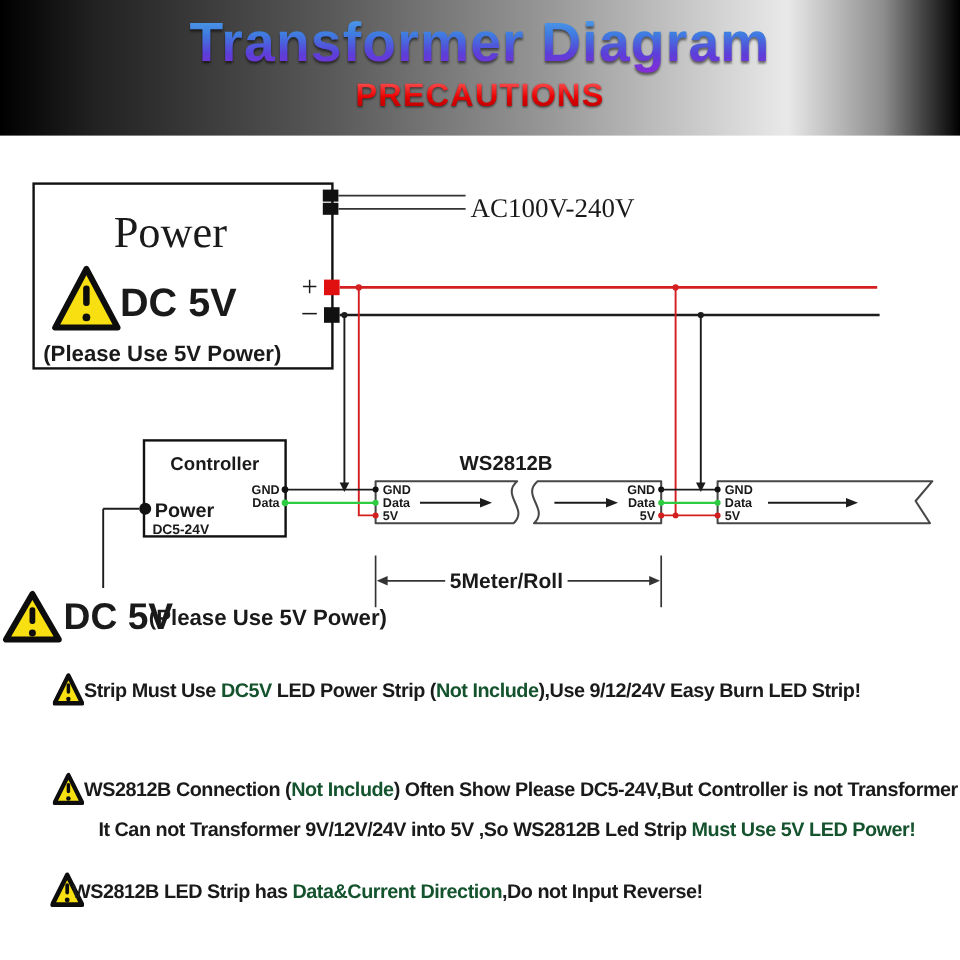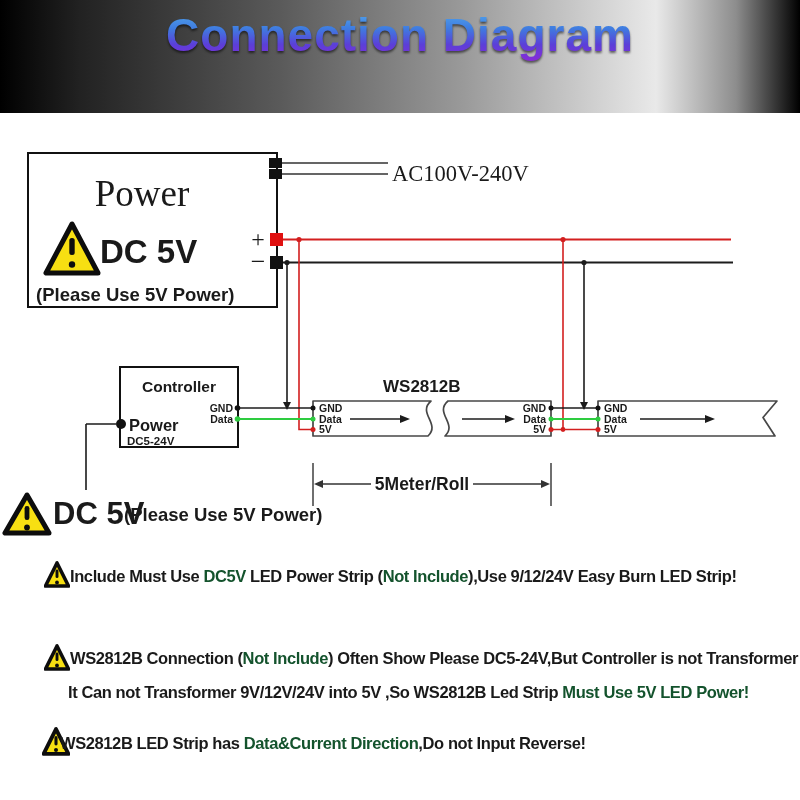--- a/index.html
+++ b/index.html
@@ -43,21 +43,22 @@
     letter-spacing:-0.4px;color:#1a1a1a;}
   .note-text .r{color:#14532d;}
   .tri-icon{position:absolute;}
 </style>
 </head>
 <body>
 
 <div class="page">
 
   <div class="header">
-    <div class="hdr-title">Connection Diagram</div>
+    <div class="hdr-title">Transformer Diagram</div>
+    <div class="hdr-sub">PRECAUTIONS</div>
   </div>
 
   <svg class="diagram" width="800" height="442" viewBox="0 0 800 442">
 
     <rect class="box" x="28" y="38" width="249" height="154"></rect>
     <text class="serif" x="142" y="91" font-size="37" text-anchor="middle">Power</text>
     <g>
       <polygon class="warn-tri" points="72,109 46,158 98,158"></polygon>
       <rect x="69.3" y="123" width="5.4" height="17" rx="2.5" fill="#0d0d0d"></rect>
       <circle cx="72" cy="149.5" r="3.2" fill="#0d0d0d"></circle>
@@ -170,32 +171,32 @@
     <text class="t-red bold" x="53" y="409" font-size="31">DC 5V</text>
     <text class="t-red bold" x="124" y="406" font-size="18.5">(Please Use 5V Power)</text>
   </svg>
 
   <svg class="tri-icon" style="left:44px;top:560px;" width="26" height="29" viewBox="0 0 36 40">
     <polygon points="18,4 2,36 34,36" fill="#f7df12" stroke="#0d0d0d" stroke-width="5" stroke-linejoin="round"></polygon>
     <rect x="16" y="13" width="4" height="12" rx="2" fill="#0d0d0d"></rect>
       <circle cx="18" cy="31" r="2.6" fill="#0d0d0d"></circle>
   </svg>
   <div class="note-text" style="left:70px;top:567px;">
-    <span>Include Must Use </span><span class="r">DC5V</span><span> LED Power Strip (</span><span class="r">Not Include</span><span>),Use 9/12/24V Easy Burn LED Strip!</span>
+    <span>Strip Must Use </span><span class="r">DC5V</span><span> LED Power Strip (</span><span class="r">Not Include</span><span>),Use 9/12/24V Easy Burn LED Strip!</span>
   </div>
 
   <svg class="tri-icon" style="left:44px;top:643px;" width="26" height="29" viewBox="0 0 36 40">
     <polygon points="18,4 2,36 34,36" fill="#f7df12" stroke="#0d0d0d" stroke-width="5" stroke-linejoin="round"></polygon>
     <rect x="16" y="13" width="4" height="12" rx="2" fill="#0d0d0d"></rect>
       <circle cx="18" cy="31" r="2.6" fill="#0d0d0d"></circle>
   </svg>
   <div class="note-text" style="left:70px;top:649px;">
     <span>WS2812B Connection (</span><span class="r">Not Include</span><span>) Often Show Please DC5-24V,But Controller is not Transformer</span>
   </div>
-  <div class="note-text" style="left:68px;top:683px;text-align:right;">
+  <div class="note-text" style="left:82px;top:683px;text-align:right;">
     <span>It Can not Transformer 9V/12V/24V into 5V ,So WS2812B Led Strip </span><span class="r">Must Use 5V LED Power!</span>
   </div>
 
   <svg class="tri-icon" style="left:42px;top:726px;" width="28" height="31" viewBox="0 0 36 40">
     <polygon points="18,4 2,36 34,36" fill="#f7df12" stroke="#0d0d0d" stroke-width="5" stroke-linejoin="round"></polygon>
     <rect x="16" y="13" width="4" height="12" rx="2" fill="#0d0d0d"></rect>
       <circle cx="18" cy="31" r="2.6" fill="#0d0d0d"></circle>
   </svg>
   <div class="note-text" style="left:60px;top:734px;">
     <span>WS2812B LED Strip has </span><span class="r">Data&amp;Current Direction</span><span>,Do not Input Reverse!</span>

